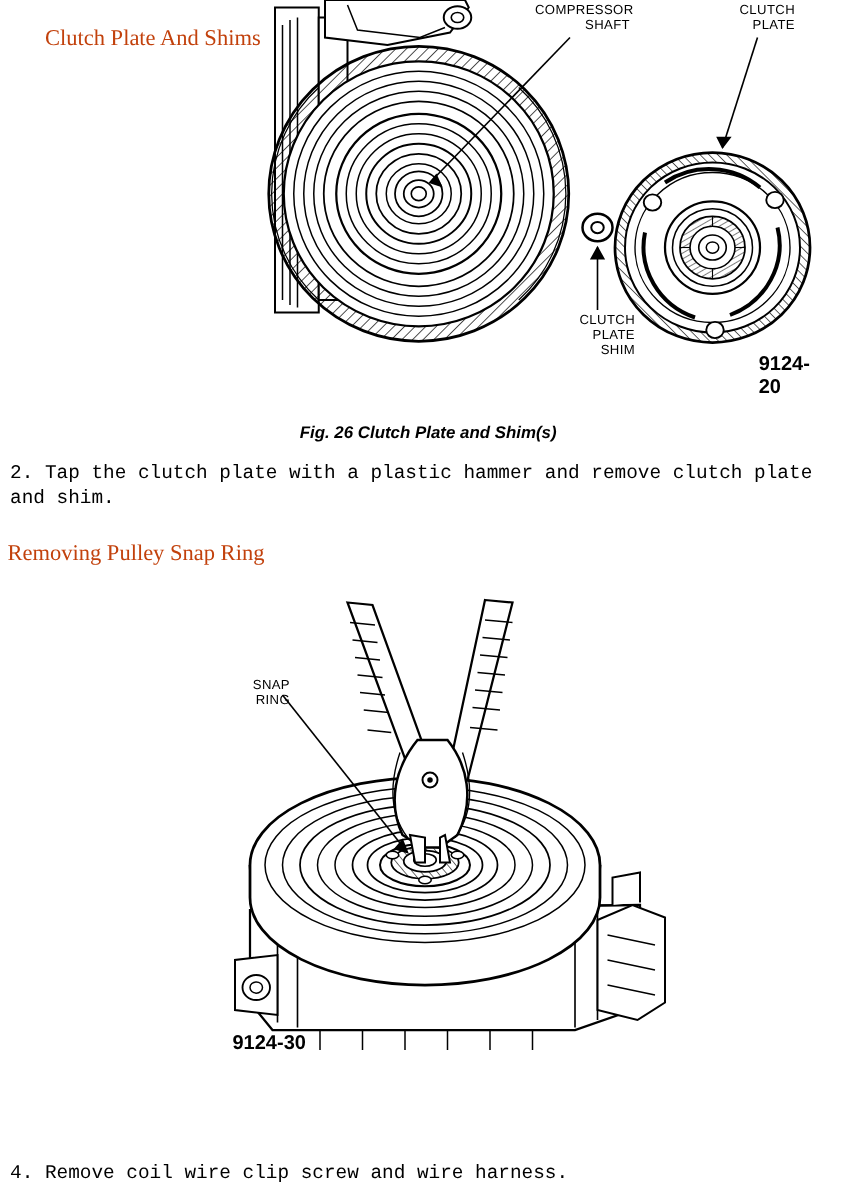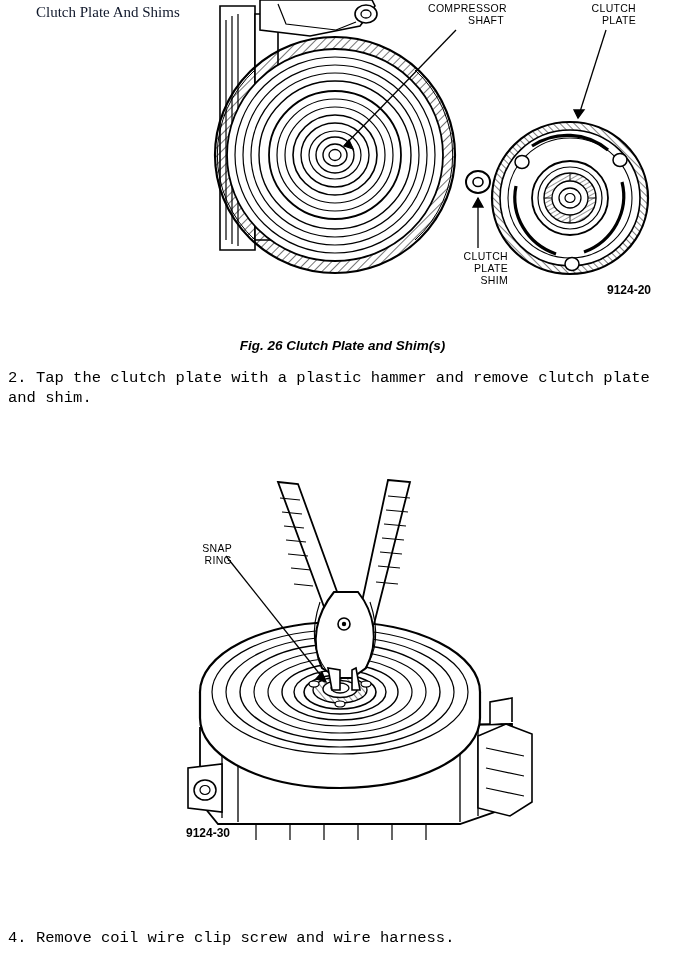--- a/index.html
+++ b/index.html
@@ -16,22 +16,23 @@
     overflow: hidden;
   }
   .page {
     position: relative;
     width: 685px;
     height: 960px;
   }
   .heading {
     position: absolute;
     font-family: "Liberation Serif", serif;
-    font-size: 15px;
-    color: #0f172a;
+    font-size: 18px;
+    color: #c2410c;
+    margin-top: 16px;
   }
   #heading-clutch { left: 36px; top: 4px; }
   #heading-snapring { left: 6px; top: 416px; }
 
   .body-text {
     position: absolute;
     font-family: Liberation Mono, monospace;
     font-size: 15.5px;
     line-height: 20px;
     color: #000;
@@ -66,21 +67,21 @@
     font-weight: normal;
     line-height: 12px;
     letter-spacing: 0.3px;
     color: #000;
     text-align: right;
     white-space: pre-line;
   }
   .part-num {
     position: absolute;
     font-family: "Liberation Sans", sans-serif;
-    font-size: 12px;
+    font-size: 16px;
     font-weight: bold;
     color: #000;
   }
   svg { display: block; }
 </style>
 </head>
 <body>
 
 <div class="page">
 
@@ -191,20 +192,21 @@
 PLATE
 SHIM</div>
 
     <div class="part-num" style="left:447px; top:283px;">9124-20</div>
   </div>
 
   <div class="fig-caption" id="cap-fig26">Fig. 26 Clutch Plate and Shim(s)</div>
 
   <div class="body-text" id="step-2">2. Tap the clutch plate with a plastic hammer and remove clutch plate and shim.</div>
 
+  <div class="heading" id="heading-snapring">Removing Pulley Snap Ring</div>
 
   <div class="figure" id="fig-7">
     <svg width="400" height="376" viewBox="0 0 400 376">
       <defs>
         <pattern id="hatch2" width="6" height="6" patternUnits="userSpaceOnUse" patternTransform="rotate(45)">
           <line x1="0" y1="0" x2="0" y2="6" stroke="#000" stroke-width="1"></line>
         </pattern>
         <pattern id="hatch3" width="5" height="5" patternUnits="userSpaceOnUse" patternTransform="rotate(-40)">
           <line x1="0" y1="0" x2="0" y2="5" stroke="#000" stroke-width="0.9"></line>
         </pattern>

